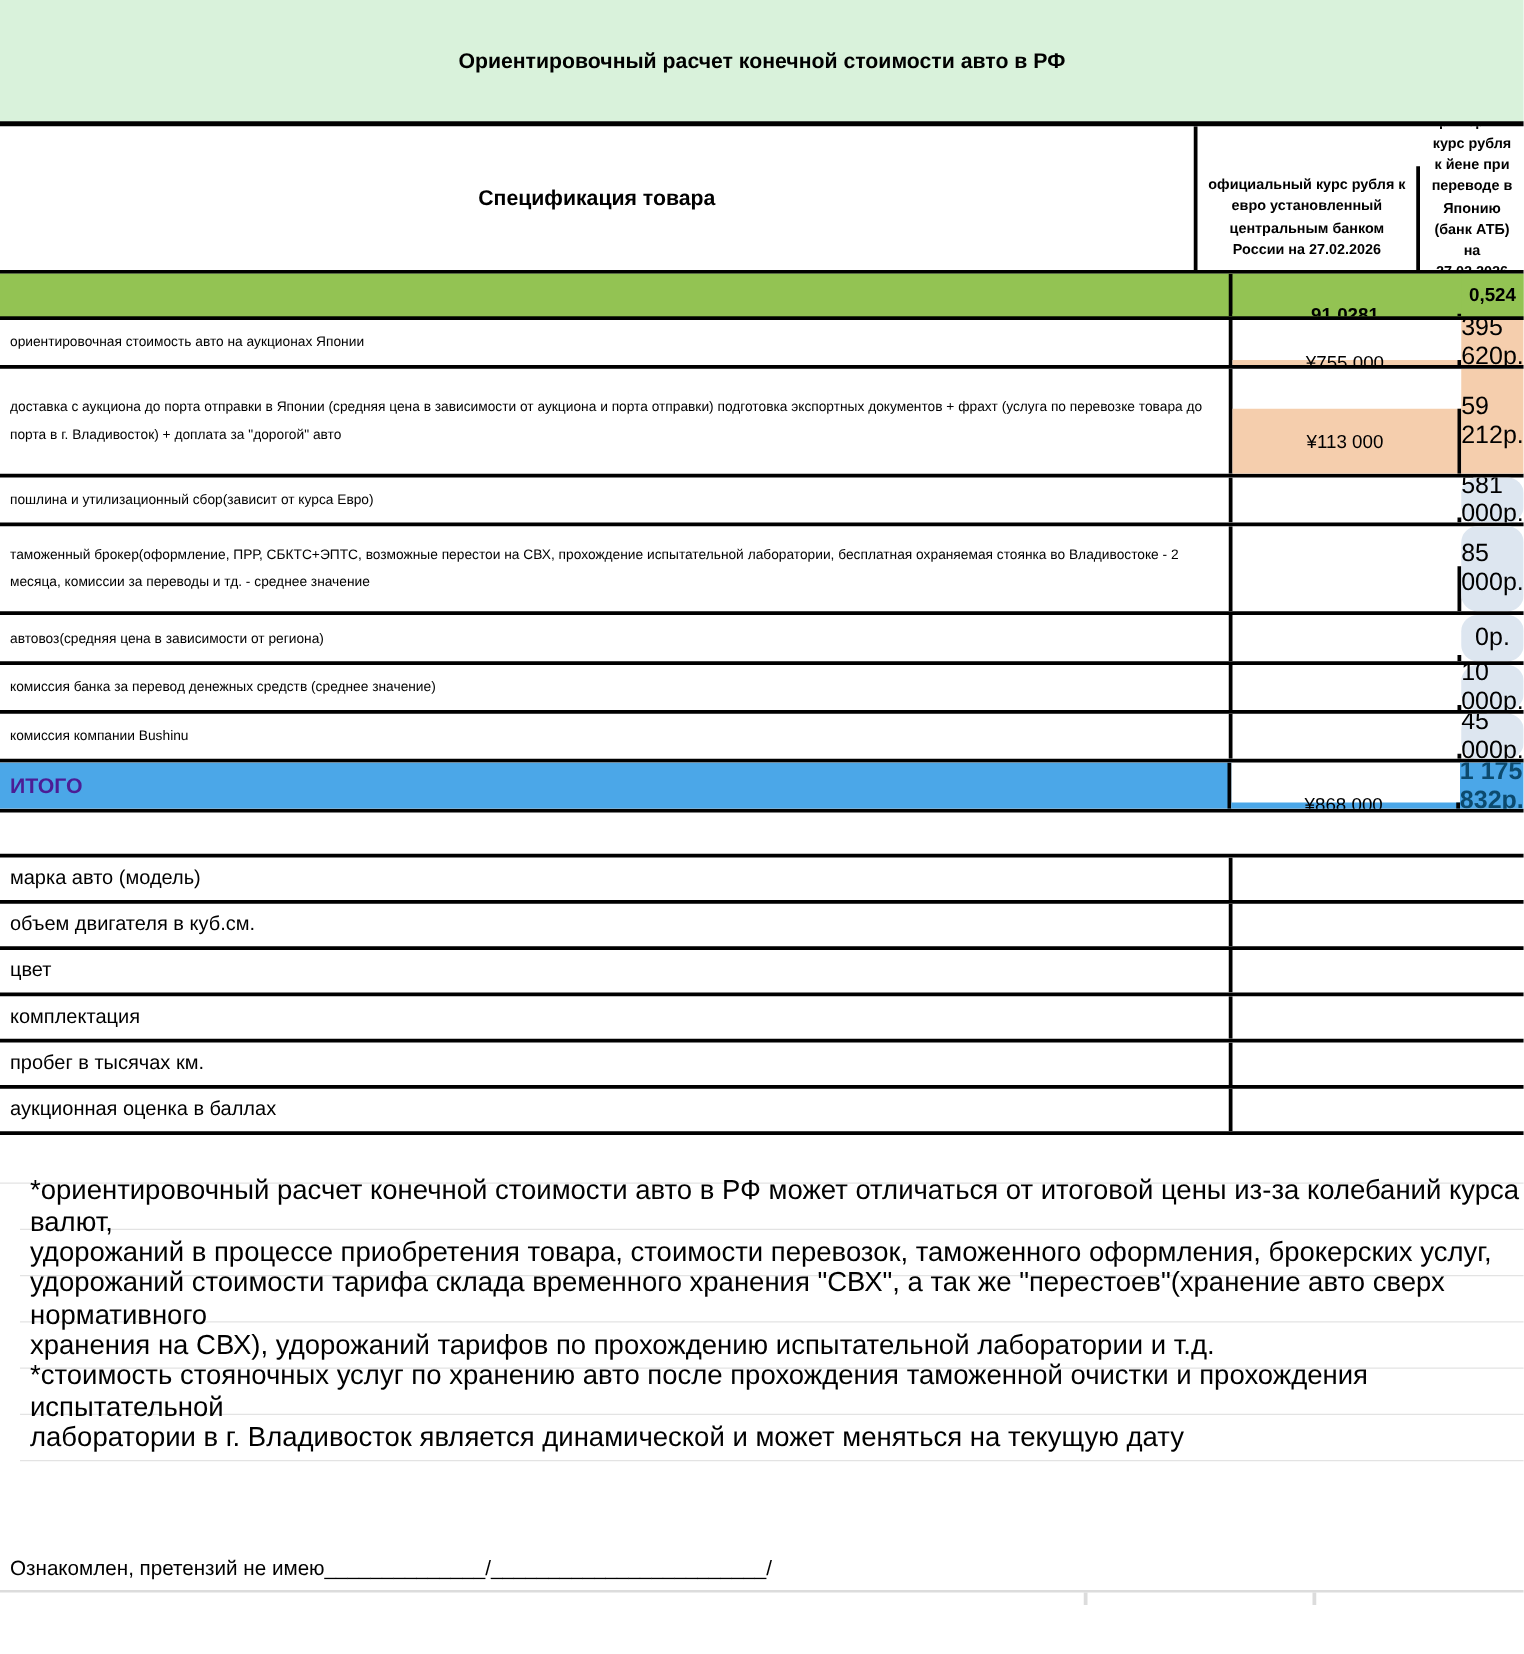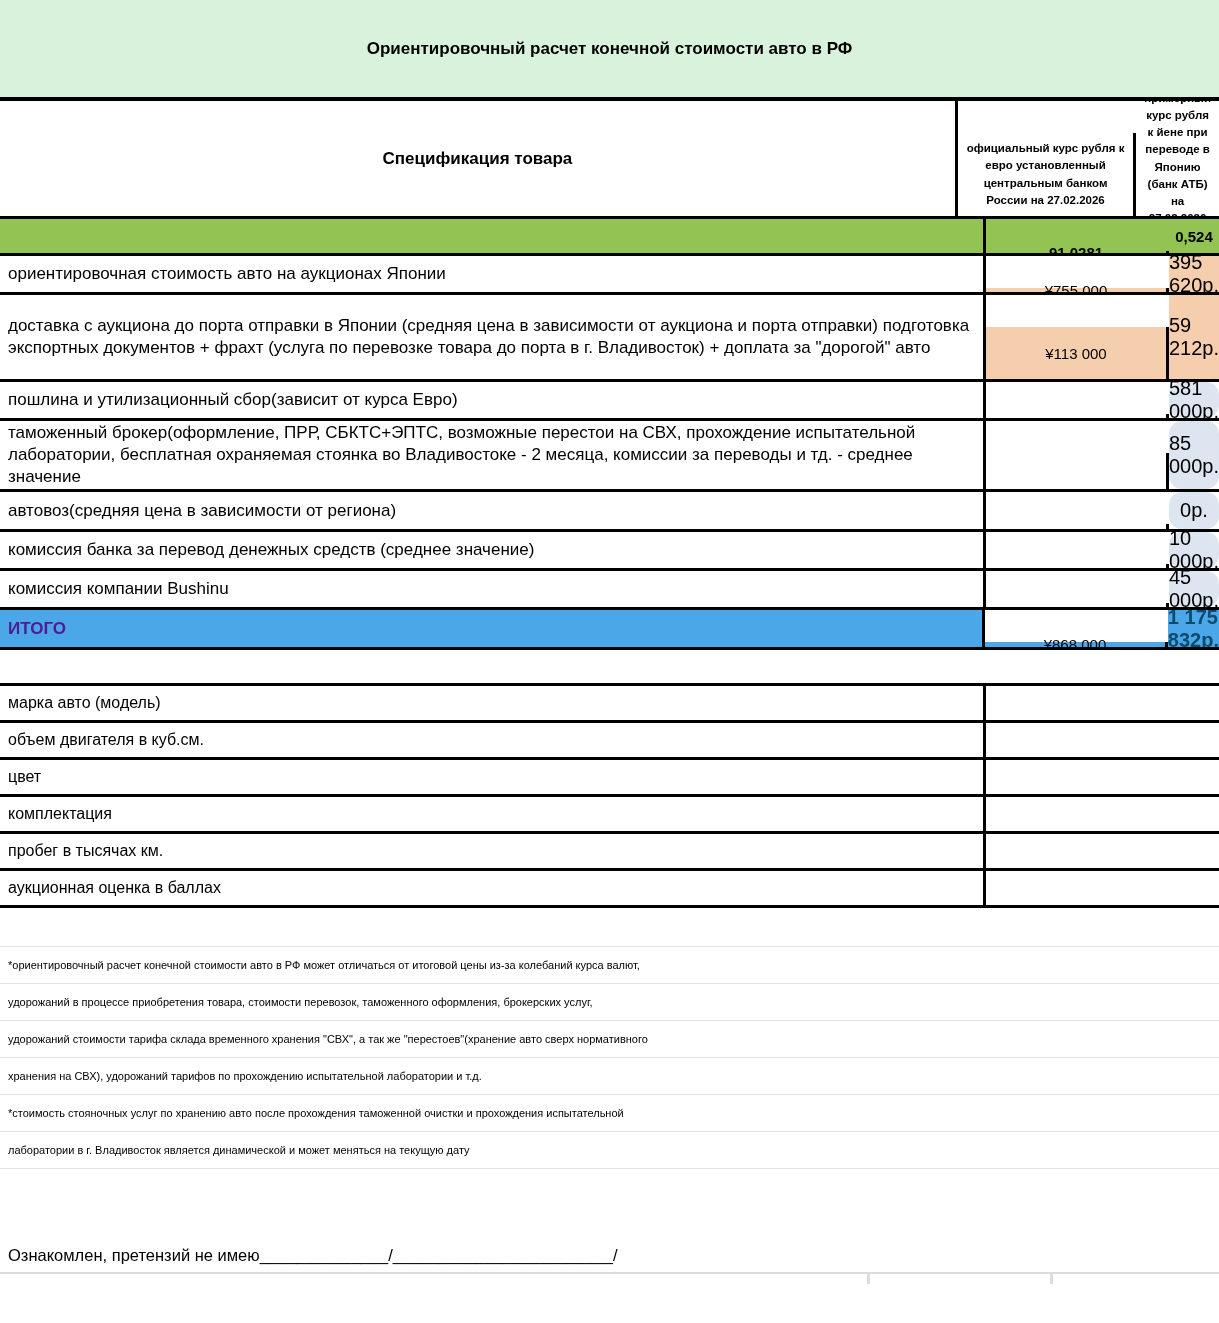--- a/index.html
+++ b/index.html
@@ -17,37 +17,37 @@
   .banner{height:97px;background:var(--banner-bg);display:flex;align-items:center;justify-content:center;}
   .title{font-size:17px;font-weight:700;}
   .t1{border-top:4px solid var(--grid);}
   .row{display:flex;border-bottom:3px solid var(--grid);overflow:hidden;}
   .c1{width:986px;border-right:3px solid var(--grid);}
   .c2{width:183px;border-right:3px solid var(--grid);margin-top:32px;}
   .c3{flex:1;}
   .hdr1{display:flex;align-items:center;justify-content:center;font-weight:700;font-size:17px;}
   .hdr2{display:flex;align-items:center;justify-content:center;text-align:center;
     font-weight:700;font-size:11.5px;line-height:1.5;padding:0 8px;}
-  .lbl{display:flex;align-items:center;padding:0 10px 0 8px;font-size:17px;line-height:22px;}
+  .lbl{display:flex;align-items:center;padding:0 10px 0 8px;font-size:11px;line-height:22px;}
   .val{display:flex;align-items:center;justify-content:center;font-size:15px;}
   .bold{font-weight:700;}
   .rub{font-size:20px;}
   .bg-green{background:var(--rate-green);}
   .bg-green .c1,.bg-green .c2,.bg-green .c3{background:var(--rate-green);}
   .bg-o{background:var(--cost-orange);}
   .bg-b{background:var(--cost-blue);border-radius:13px;}
   .total .c1,.total .c2,.total .c3{background:var(--total-blue);}
   .total-lbl{font-weight:700;font-size:17px;color:#4c1d95;}
   .total .rub{color:#0c4a6e;}
   .t2{margin-top:33px;border-top:3px solid var(--grid);text-align:right;}
   .t2 .row{height:37px;}
   .t2 .lbl{font-size:16px;}
   .notes{margin-top:38px;border-top:1px solid #e3e3e3;}
   .note-line{height:37px;border-bottom:1px solid #e3e3e3;display:flex;align-items:center;
-    padding-left:8px;font-size:11px;}
+    padding-left:8px;font-size:22px;margin-left:16px;}
   .spacer{height:70px;}
   .sig{height:33px;display:flex;align-items:center;padding-left:8px;font-size:16.5px;}
   .strip{display:flex;border-top:2px solid var(--lightline);height:12px;}
   .strip .sc1{width:870px;border-right:3px solid var(--lightline);}
   .strip .sc2{width:183px;border-right:3px solid var(--lightline);}
   .strip .sc3{flex:1;}
 </style>
 </head>
 <body>
 

